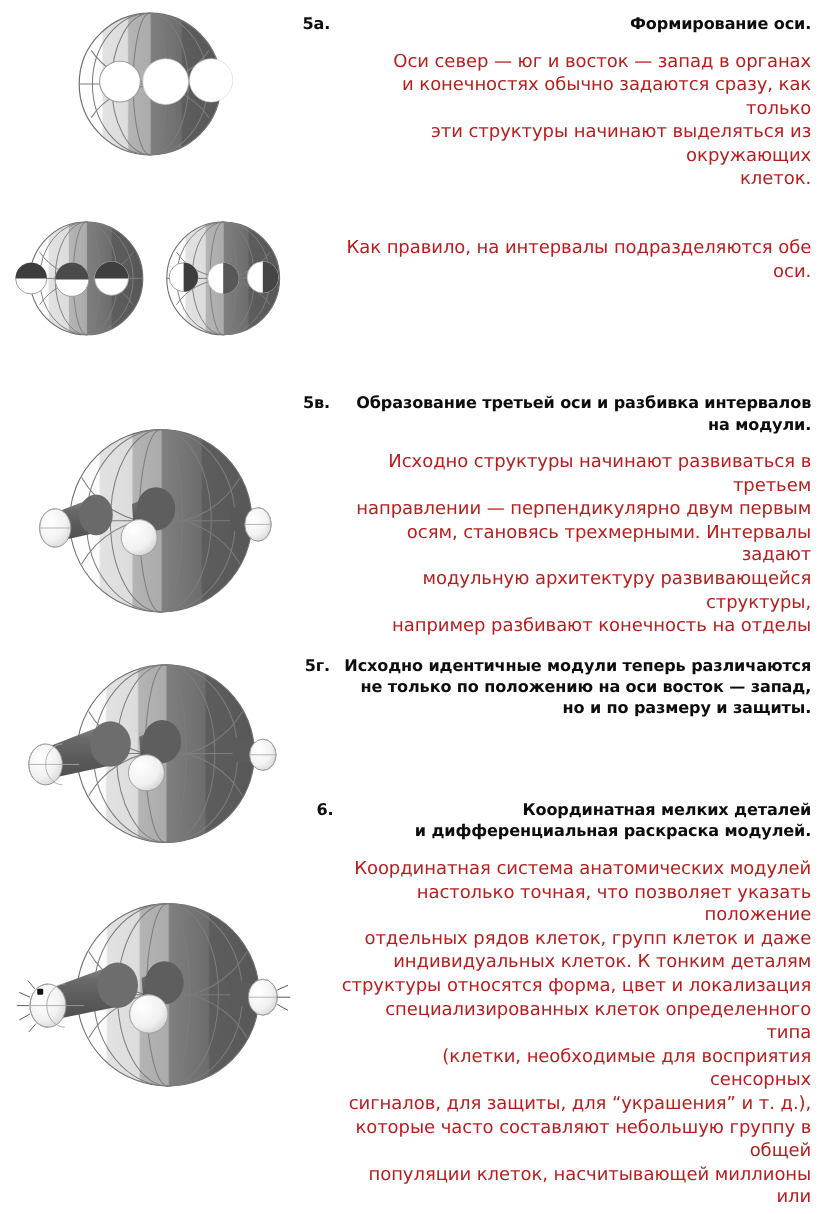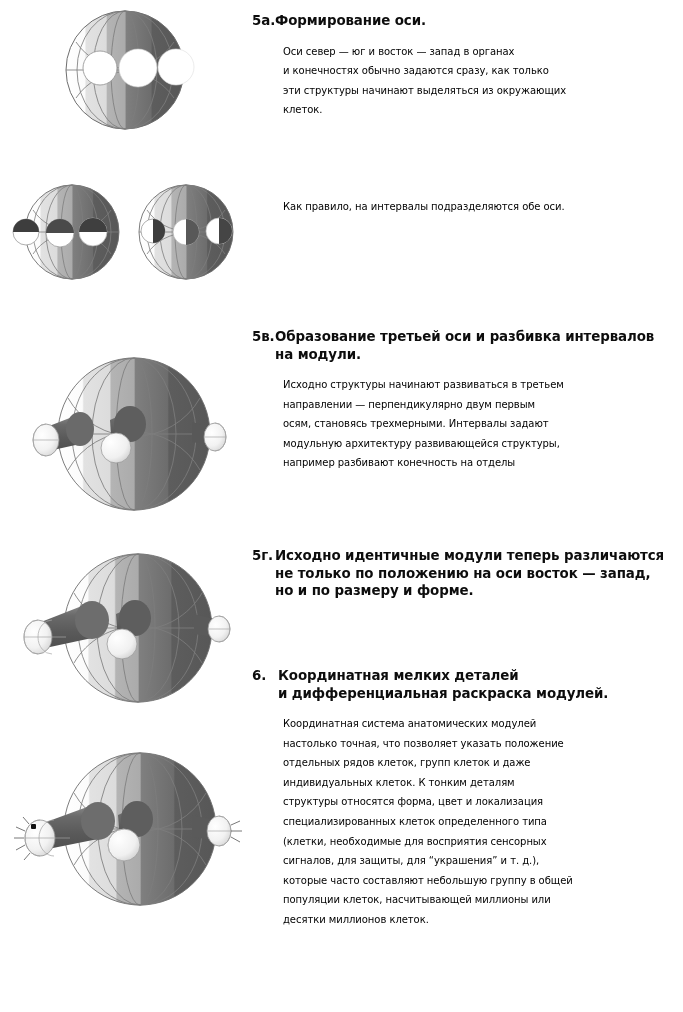--- a/index.html
+++ b/index.html
@@ -26,20 +26,21 @@
   .figure {
     position: absolute;
   }
   .figure svg { display: block; overflow: visible; }
 
   
   .block {
     position: absolute;
     left: 252px;
     width: 424px;
+    text-align: right;
   }
   .heading {
     font-weight: bold;
     font-size: 13.4px;
     line-height: 17.5px;
     letter-spacing: -0.1px;
     color: #0d0d0d;
     display: flex;
     align-items: flex-start;
   }
@@ -52,24 +53,24 @@
   }
   .heading.tight-num .num {
     width: 23px;
   }
   .heading .htext {
     flex: 1 1 auto;
   }
   .para {
     margin-top: 12px;
     margin-left: 31px;
-    font-size: 10px;
+    font-size: 15px;
     line-height: 19.6px;
     letter-spacing: -0.05px;
-    color: #000000;
+    color: #b91c1c;
     white-space: pre-line;
   }
   .para.tight {
     margin-top: 13px;
   }
   .speck {
     position: absolute;
     width: 5px;
     height: 5px;
     background: #111;
@@ -353,21 +354,21 @@
 осям, становясь трехмерными. Интервалы задают
 модульную архитектуру развивающейся структуры,
 например разбивают конечность на отделы</div>
   </div>
 
   <div class="block" style="top:547px;">
     <div class="heading tight-num">
       <span class="num">5г.</span>
       <span class="htext" style="white-space:pre-line">Исходно идентичные модули теперь различаются
 не только по положению на оси восток — запад,
-но и по размеру и форме.</span>
+но и по размеру и защиты.</span>
     </div>
   </div>
 
   <div class="block" style="top:667px;">
     <div class="heading wide-num">
       <span class="num">6.</span>
       <span class="htext" style="white-space:pre-line">Координатная мелких деталей
 и дифференциальная раскраска модулей.</span>
     </div>
     <div class="para">Координатная система анатомических модулей

